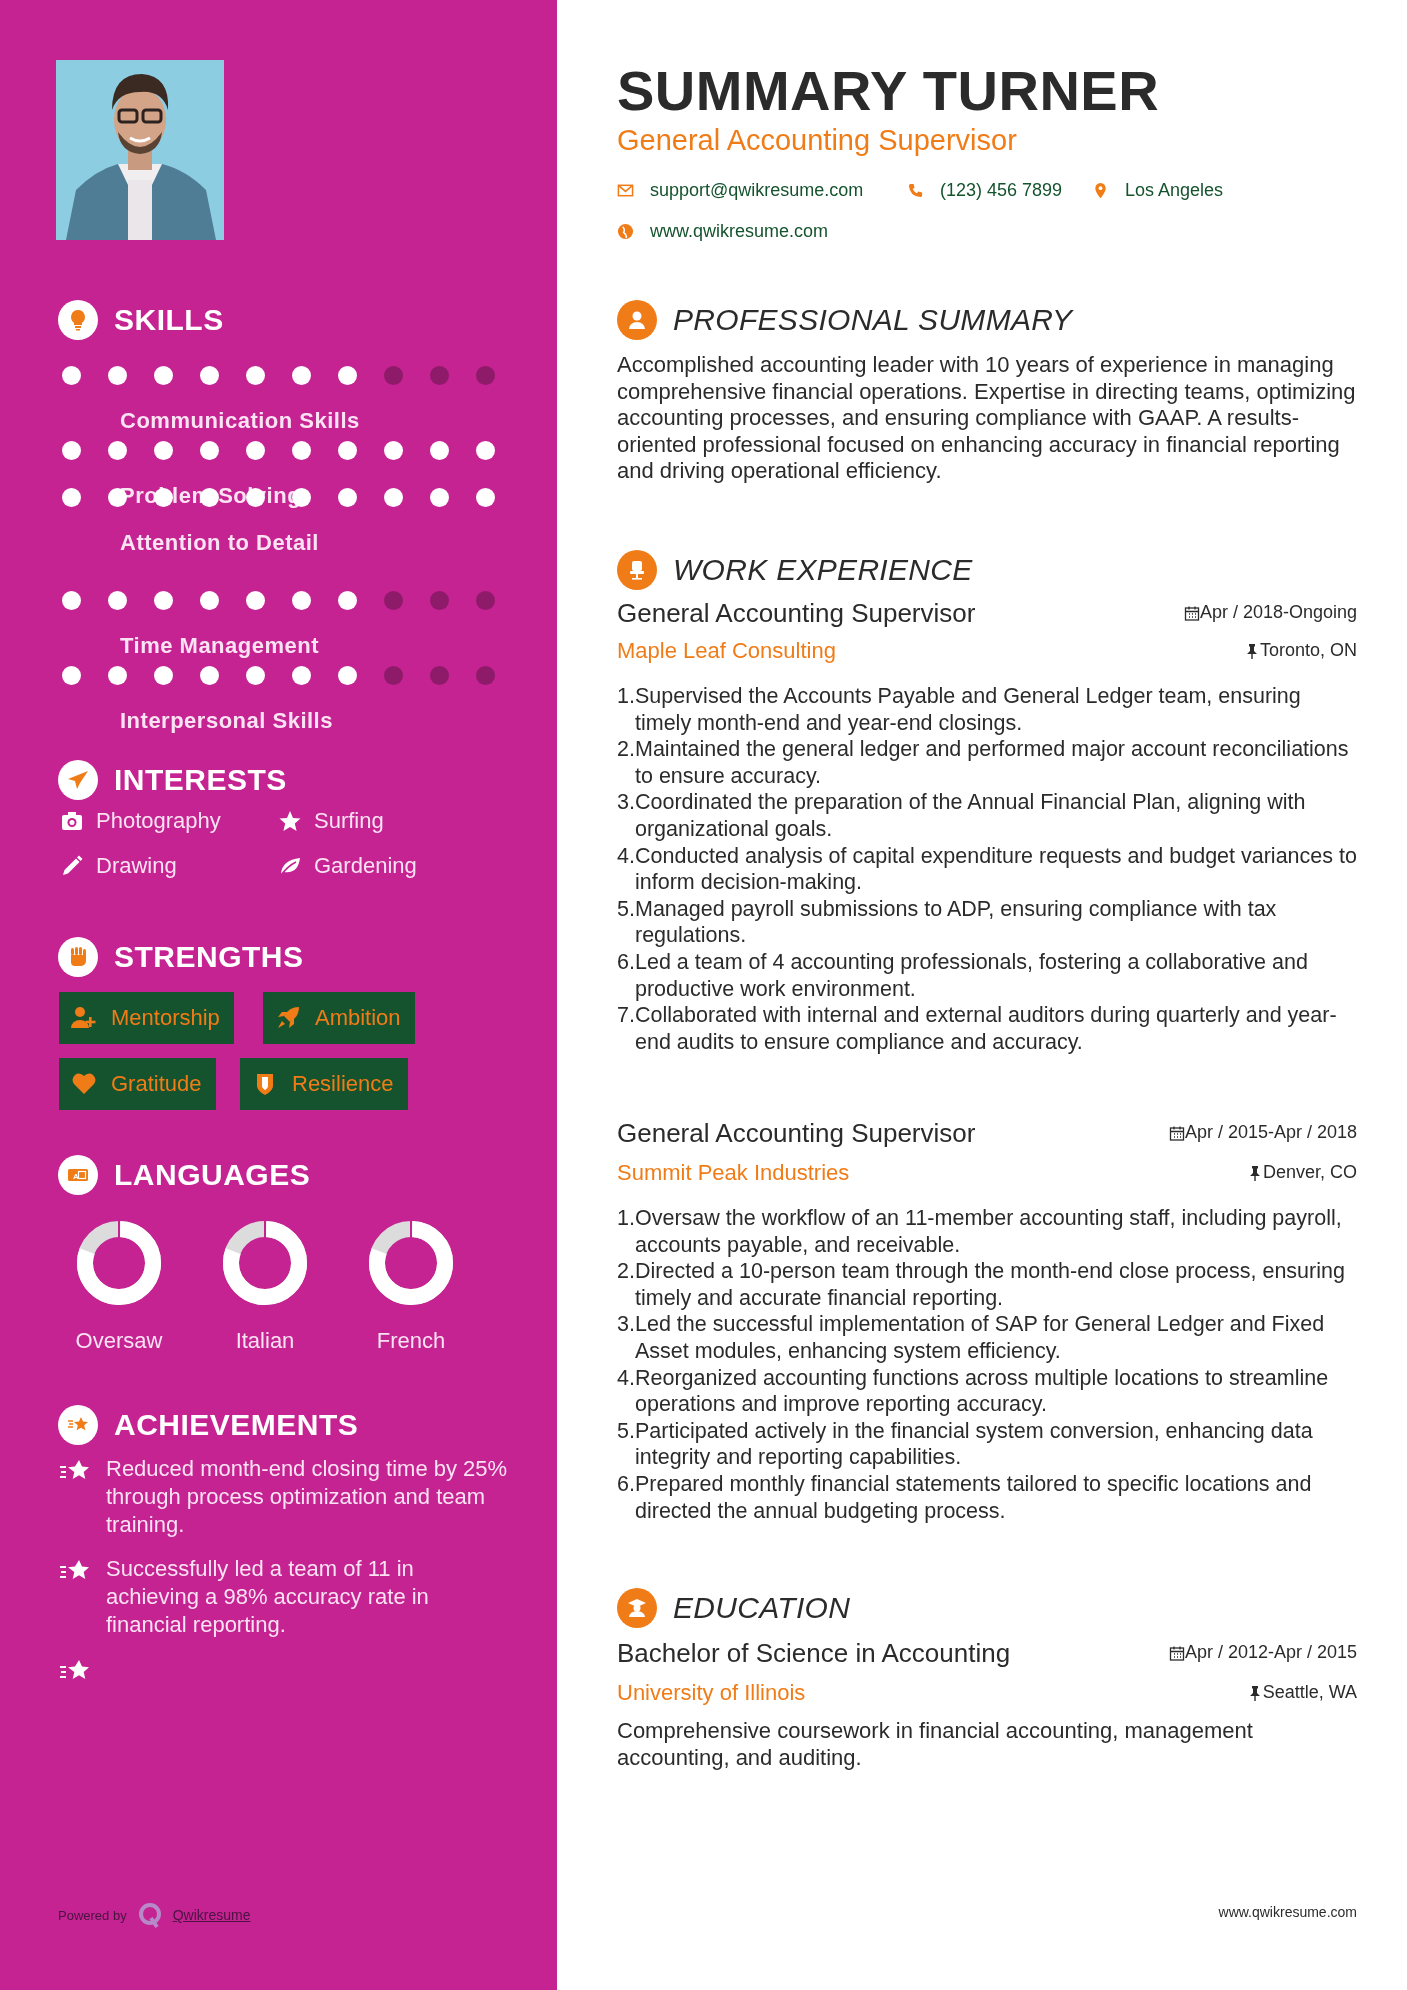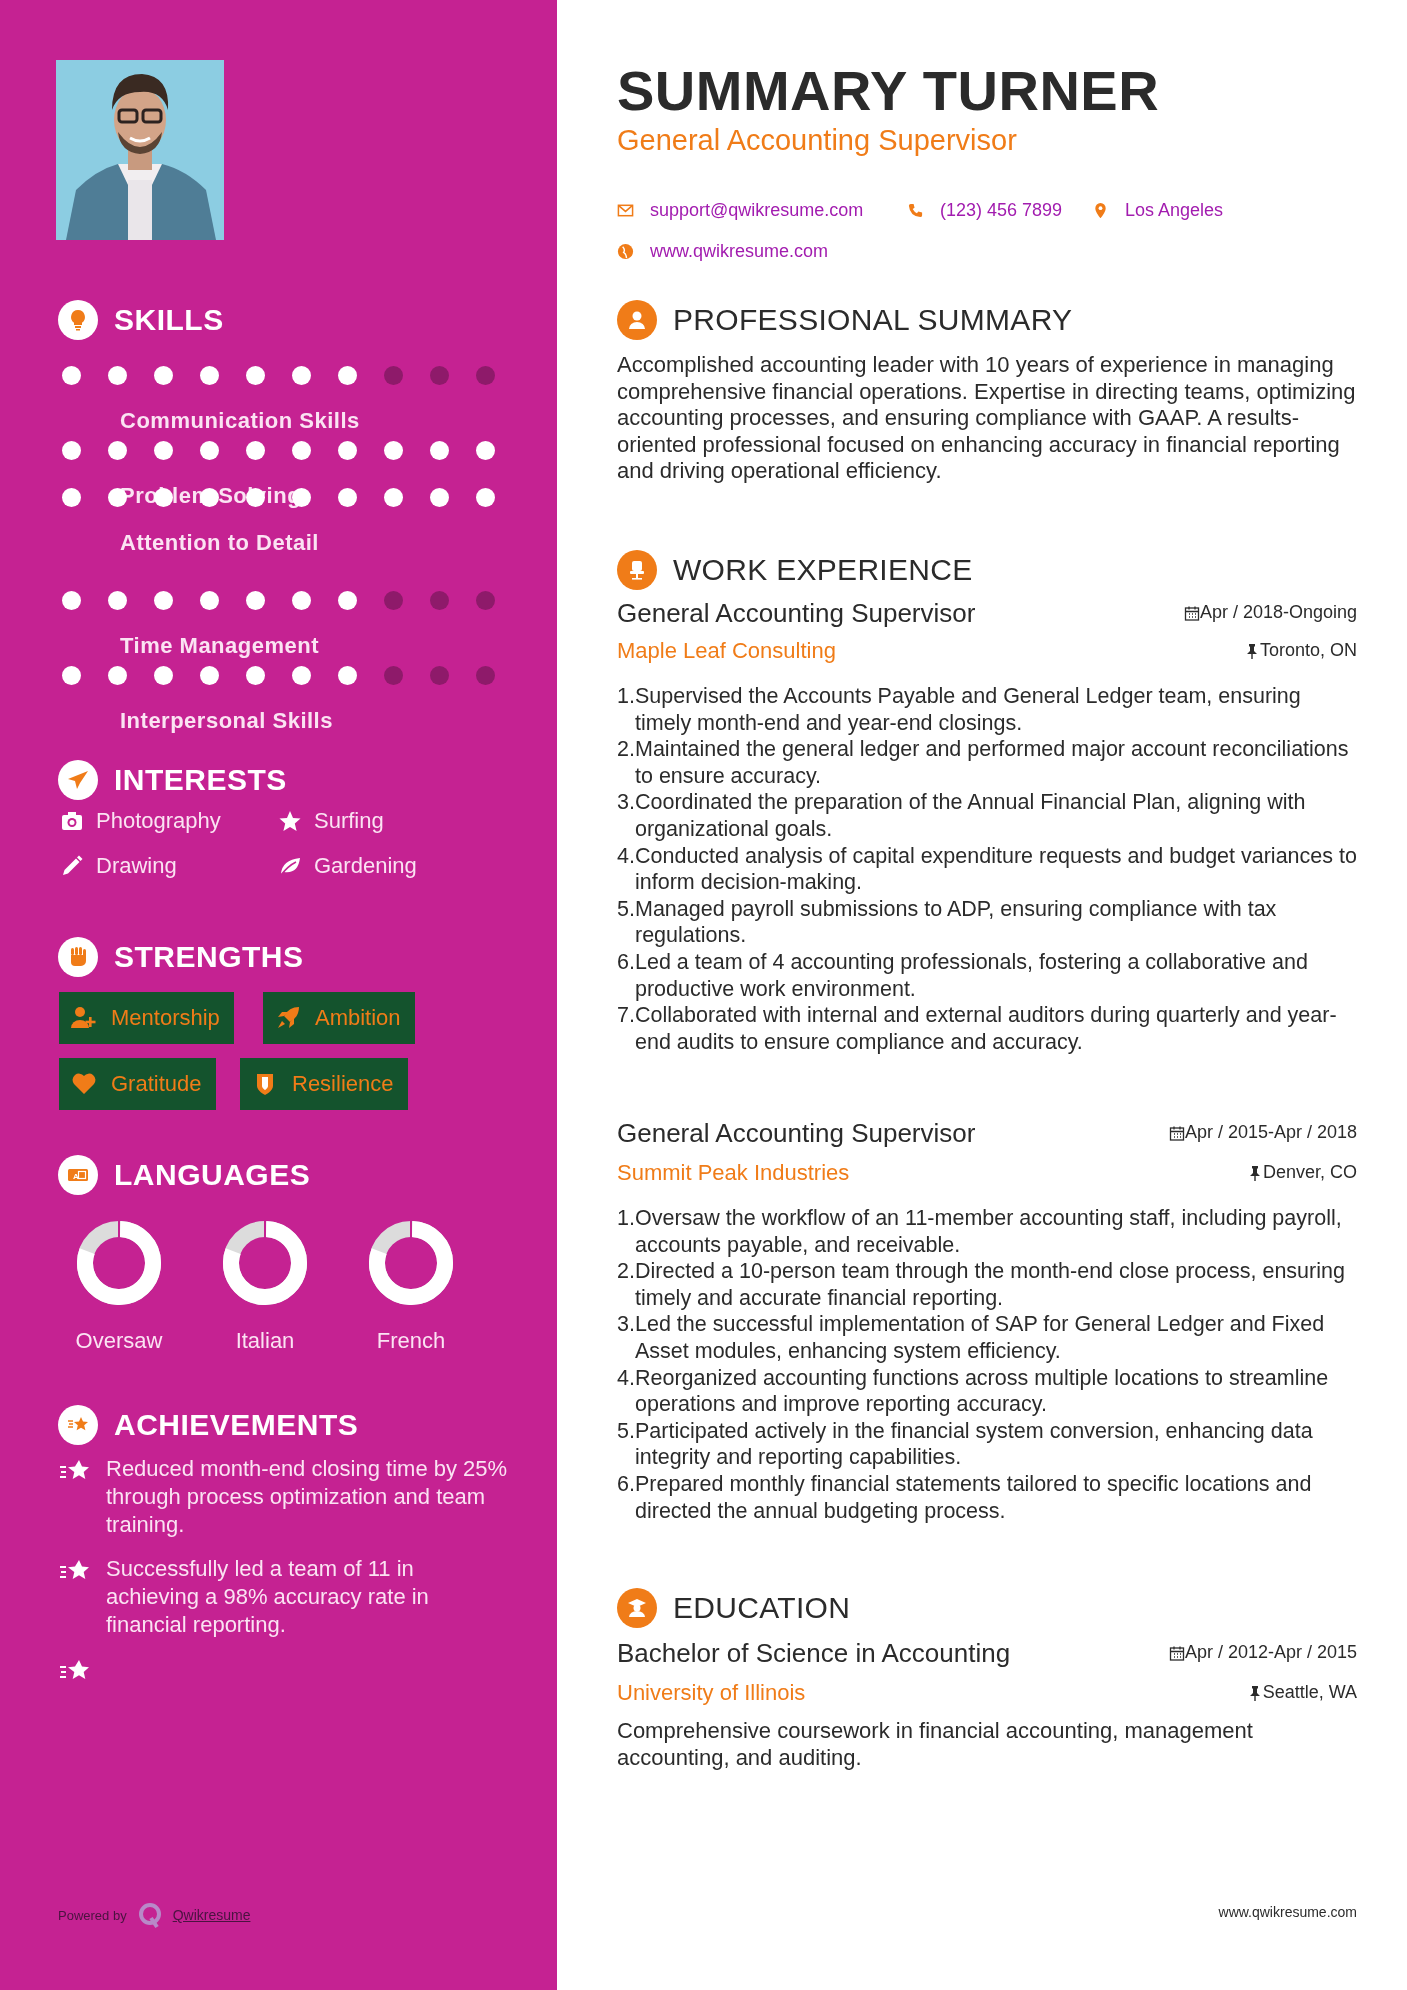--- a/index.html
+++ b/index.html
@@ -38,24 +38,24 @@
   .ach svg { width: 34px; height: 30px; flex-shrink: 0; margin-top: 2px; }
   .ach .t { color: #fbe3f3; font-size: 22px; line-height: 28px; }
 
   .powered { position: absolute; left: 58px; top: 1900px; display: flex; align-items: center; gap: 10px; font-size: 13px; color: #4a1340; }
   .powered .q { width: 26px; height: 30px; }
   .powered .link { color: #4a1340; text-decoration: underline; font-size: 14px; }
 
   
   .name { position: absolute; left: 60px; top: 58px; font-size: 56px; font-weight: bold; color: #2b2b2b; letter-spacing: 0.5px; }
   .title { position: absolute; left: 60px; top: 124px; font-size: 29px; color: #f07c18; }
-  .contact { position: absolute; display: flex; align-items: center; gap: 16px; font-size: 18px; color: #a21caf; margin-top: 20px; }
+  .contact { position: absolute; display: flex; align-items: center; gap: 16px; font-size: 18px; color: #14532d; }
   .contact svg { width: 17px; height: 17px; }
 
-  .sec-head { position: absolute; left: 60px; display: flex; align-items: center; gap: 16px; }
+  .sec-head { position: absolute; left: 60px; display: flex; align-items: center; gap: 16px; font-style: italic; }
   .sec-head .circ { width: 40px; height: 40px; border-radius: 50%; background: #f07c18; display: flex; align-items: center; justify-content: center; }
   .sec-head .circ svg { width: 24px; height: 24px; }
   .sec-head .label { font-size: 30px; color: #2b2b2b; letter-spacing: 0.3px; }
 
   .para { position: absolute; left: 60px; width: 740px; font-size: 22px; line-height: 26.5px; color: #2b2b2b; }
 
   .job-title { position: absolute; left: 60px; font-size: 26px; color: #2b2b2b; }
   .job-co { position: absolute; left: 60px; font-size: 22px; color: #f07c18; }
   .meta { position: absolute; right: 50px; display: flex; align-items: center; font-size: 18px; color: #2b2b2b; }
   .meta svg { width: 16px; height: 16px; }

